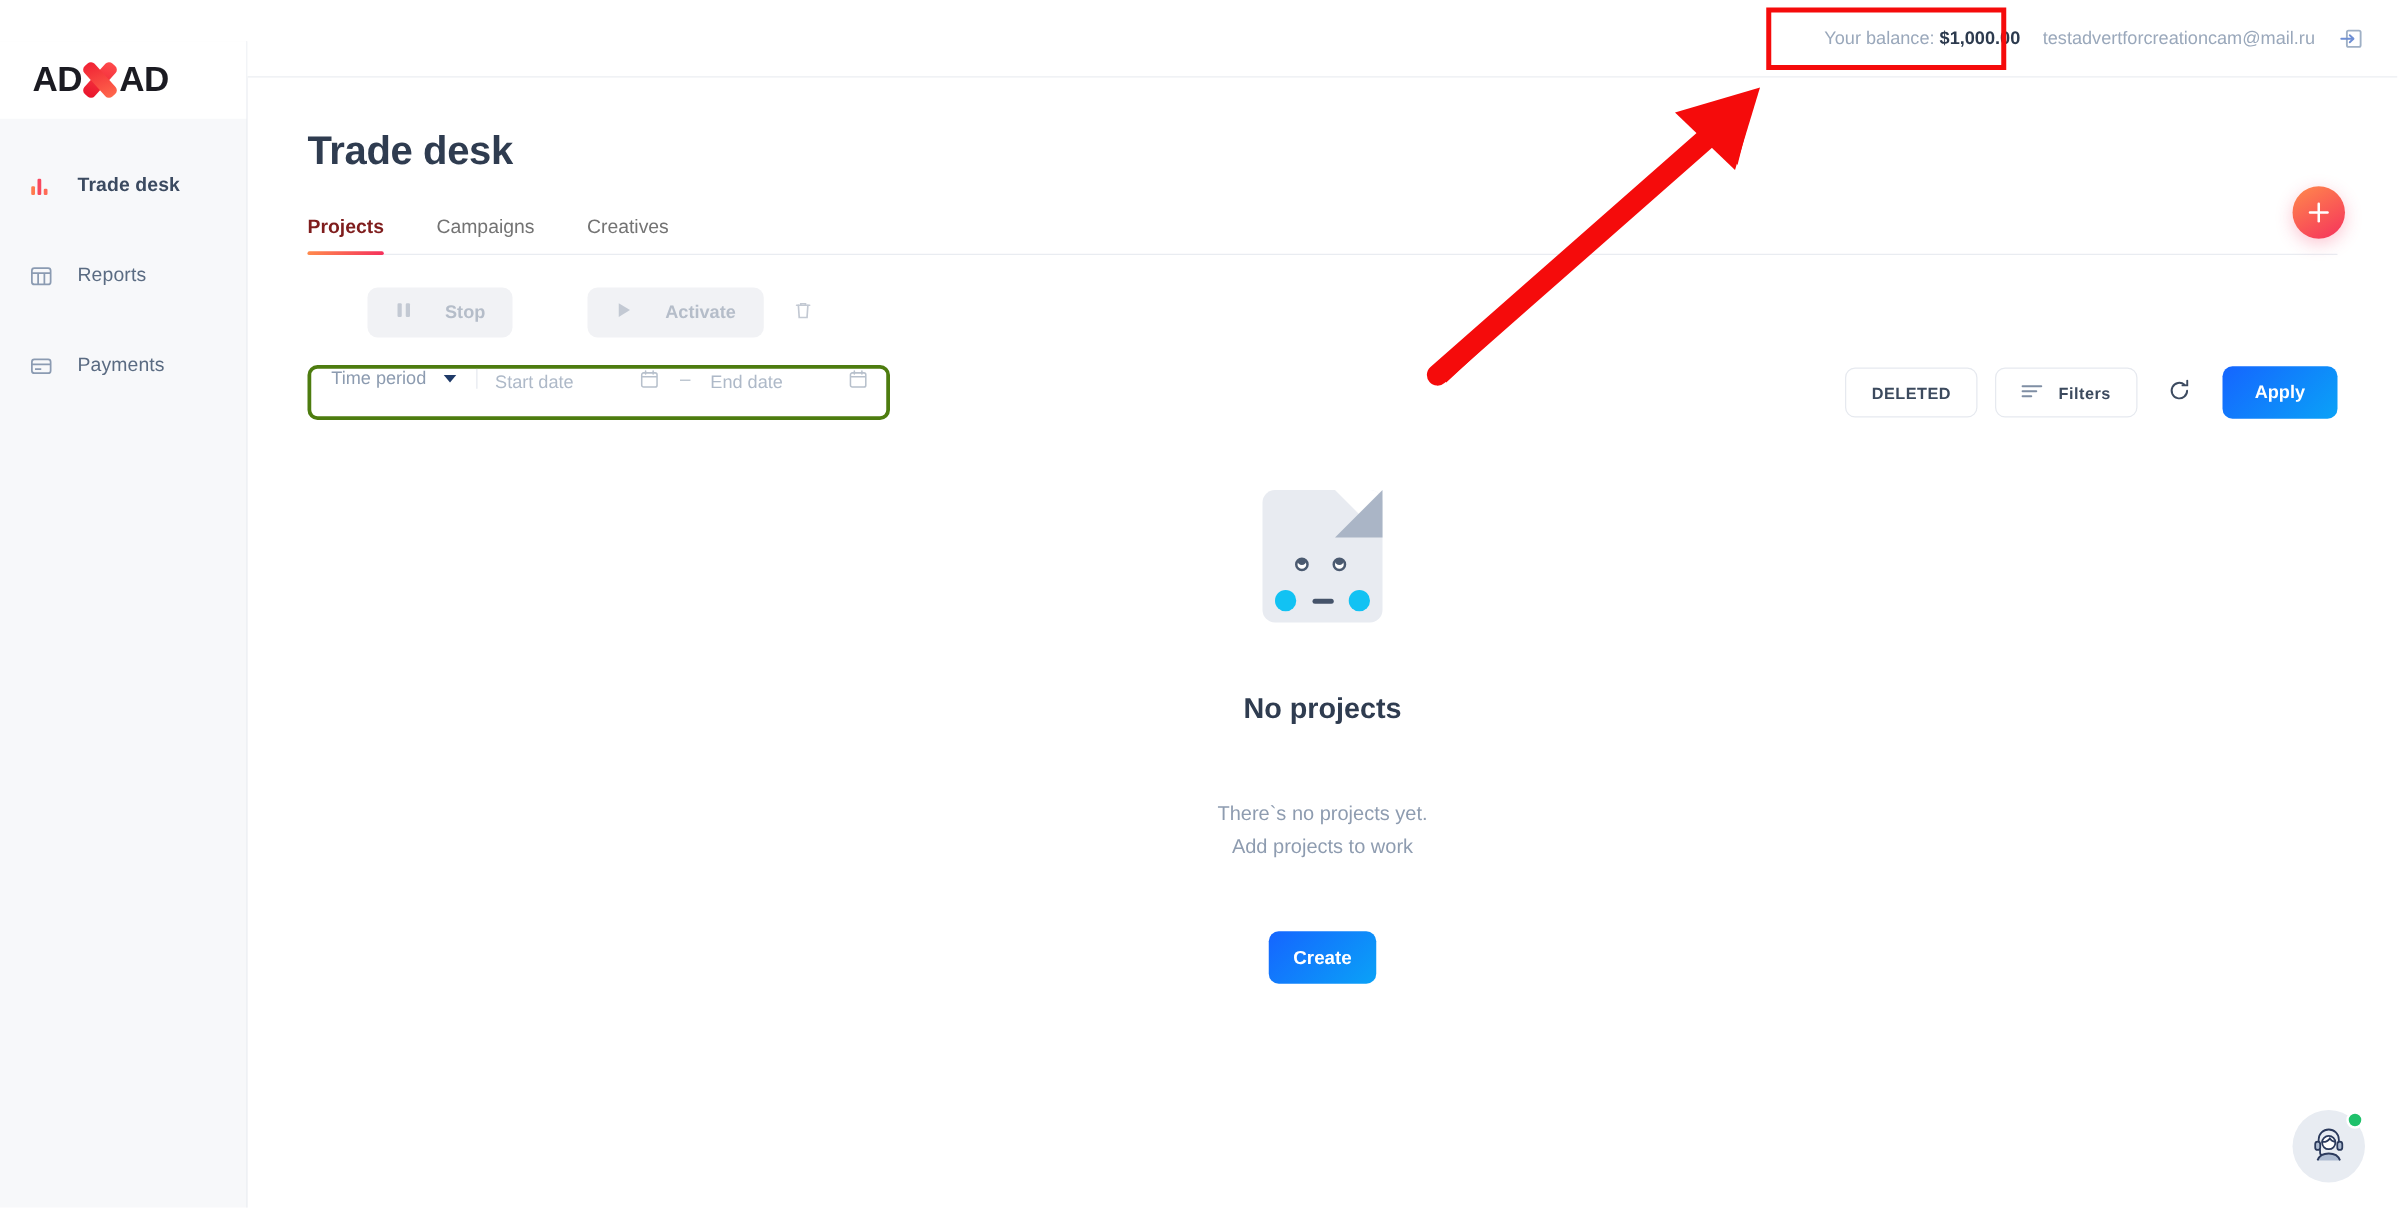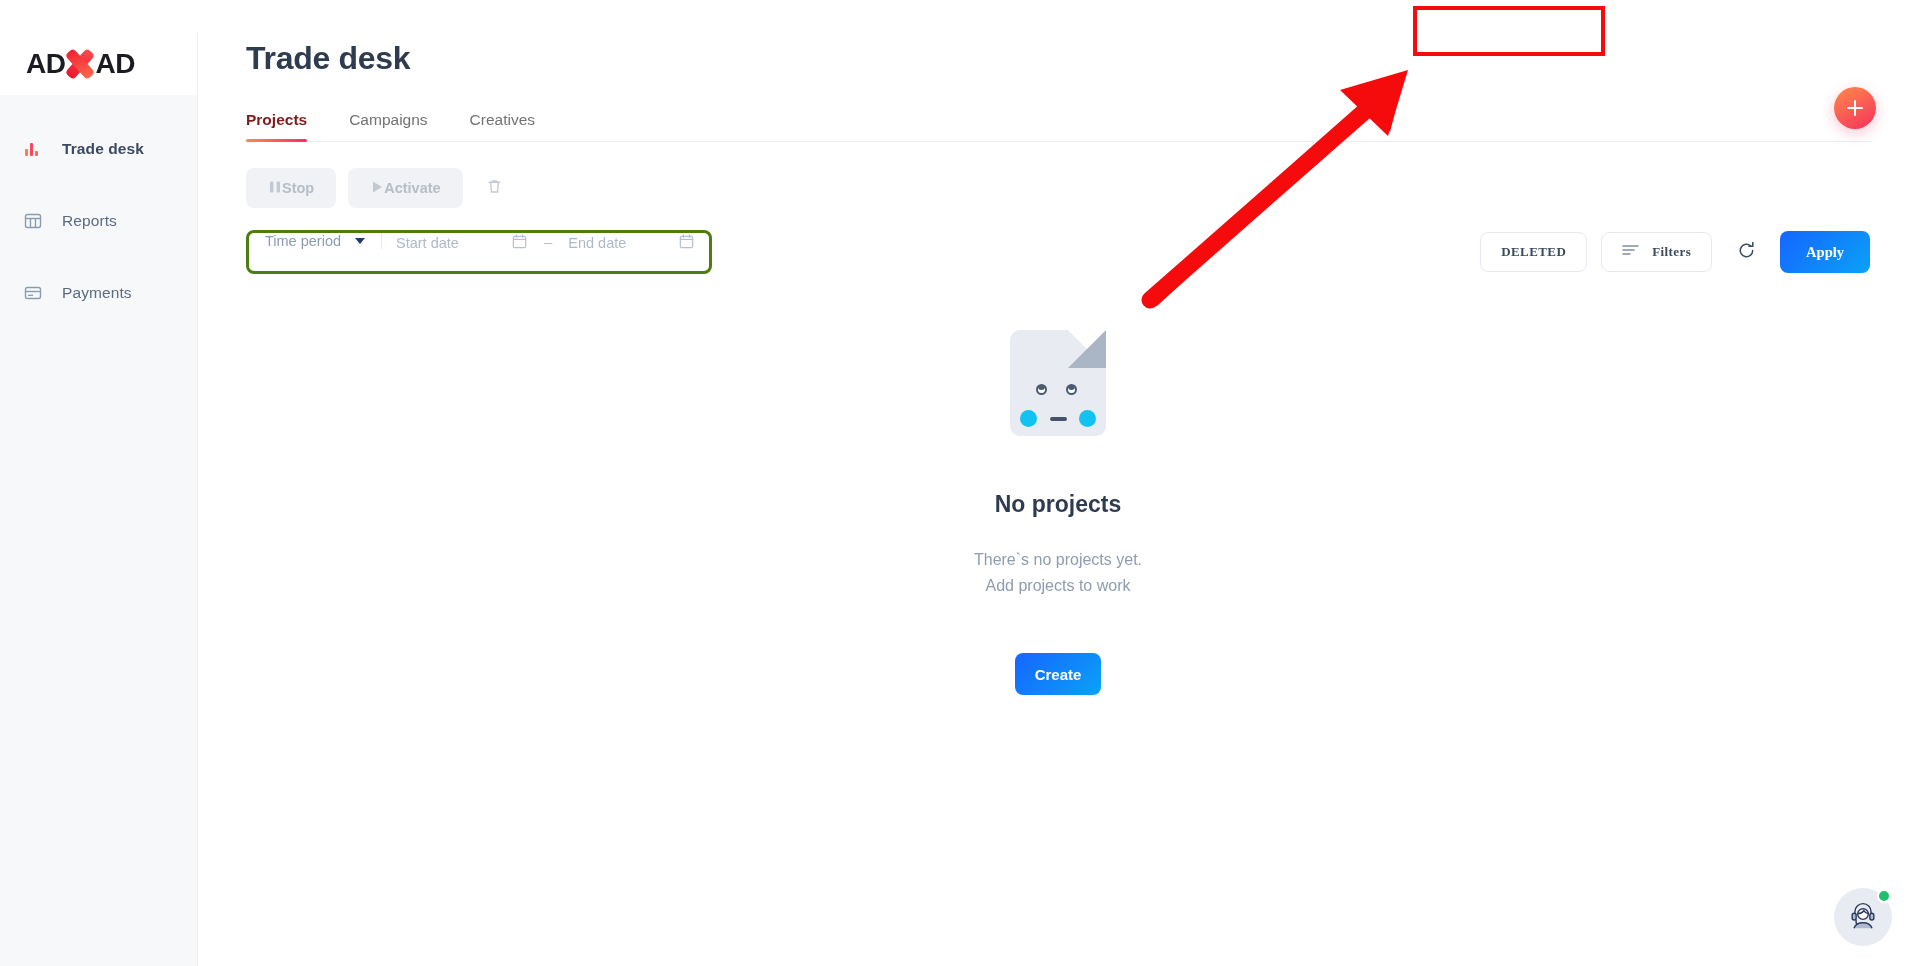--- a/index.html
+++ b/index.html
@@ -136,26 +136,27 @@
   }
   .fab::before { width: 16px; height: 2.5px; }
   .fab::after  { width: 2.5px; height: 16px; }
 
   
   .action-row {
     display: flex; align-items: center; gap: 12px;
     margin-top: 26px;
   }
   .btn-ghost {
-    display: flex; align-items: center; gap: 0;
+    display: flex; align-items: center; gap: 26px;
     height: 40px; padding: 0 22px;
     background: #f1f2f5; border: none; border-radius: 8px;
     color: #b5bdc9; font-size: 14.5px; font-weight: 700;
     cursor: not-allowed;
     font-family: inherit;
+    margin-left: 48px;
   }
   .icon-btn {
     width: 40px; height: 40px;
     display: flex; align-items: center; justify-content: center;
     background: transparent; border: none; cursor: pointer;
   }
 
   
   .filter-row {
     display: flex; align-items: center; justify-content: space-between;
@@ -180,21 +181,21 @@
     border-top: 6px solid #1f3a68;
   }
   .date-field {
     display: flex; align-items: center; gap: 52px;
     padding: 0 14px;
     font-size: 14.5px; color: #aeb9c8;
     cursor: pointer;
   }
   .date-sep { display: flex; align-items: center; color: #b7c0cc; font-size: 15px; padding: 0 2px; }
 
-  .filter-right { display: flex; align-items: center; gap: 14px; font-family: Liberation Serif, serif; }
+  .filter-right { display: flex; align-items: center; gap: 14px; }
   .btn-outline {
     height: 40px; padding: 0 20px;
     background: #fff; border: 1px solid #e6e9ef; border-radius: 8px;
     color: #3c4a5e; font-size: 13px; font-weight: 700; letter-spacing: .4px;
     cursor: pointer; font-family: inherit;
     display: flex; align-items: center; gap: 12px;
   }
   .btn-primary {
     height: 42px; padding: 0 26px;
     border: none; border-radius: 8px;
@@ -246,21 +247,21 @@
   .blush.right { right: 10px; }
   .mouth {
     position: absolute; left: 40px; top: 87px;
     width: 17px; height: 4px; border-radius: 2px; background: #45536a;
   }
   .empty-title {
     margin-top: 28px;
     font-size: 23px; font-weight: 800; color: #2f3c50;
   }
   .empty-sub {
-    margin-top: 2px;
+    margin-top: 32px;
     font-size: 16px; color: #8e9cb0; line-height: 1.6; text-align: center;
   }
   .btn-create {
     margin-top: 28px;
     height: 42px; padding: 0 20px;
     border: none; border-radius: 8px;
     background: linear-gradient(135deg, #1565ff 0%, #0aa2f7 100%);
     color: #fff; font-size: 15px; font-weight: 700;
     cursor: pointer; font-family: inherit;
   }
@@ -349,20 +350,34 @@
 
     <div class="sidebar-more">
       <i></i>
       <i></i>
       <i></i>
     </div>
   </aside>
 
   <div class="main">
 
+    <header class="topbar">
+      <div class="balance">
+        <span>Your balance:</span>
+        <b>$1,000.00</b>
+      </div>
+      <div class="user-email">testadvertforcreationcam@mail.ru</div>
+      <div class="logout-icon">
+        <svg width="22" height="22" viewBox="0 0 22 22" fill="none" stroke="#9fb0c6" stroke-width="1.5">
+          <rect x="7.5" y="4.5" width="11" height="13" rx="1.3"></rect>
+          <line x1="3" y1="11" x2="12.5" y2="11" stroke="#6f8fd4" stroke-linecap="round"></line>
+          <polyline points="9.8,8.2 12.8,11 9.8,13.8" stroke="#6f8fd4" stroke-linecap="round" stroke-linejoin="round"></polyline>
+        </svg>
+      </div>
+    </header>
 
     <div class="content">
 
       <h1 class="page-title">Trade desk</h1>
 
       <div class="tabs-row">
         <div class="tabs">
           <div class="tab active">Projects</div>
           <div class="tab">Campaigns</div>
           <div class="tab">Creatives</div>

